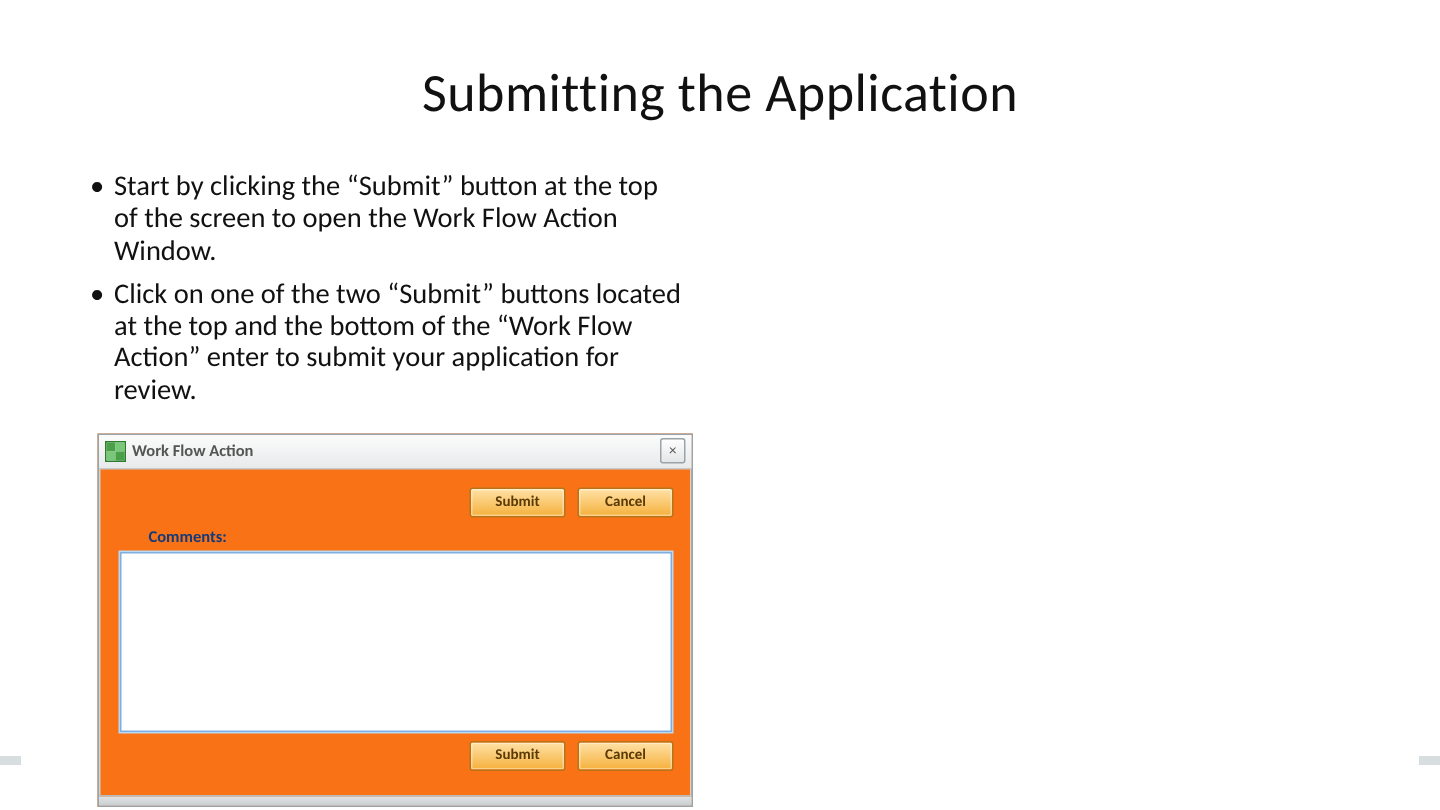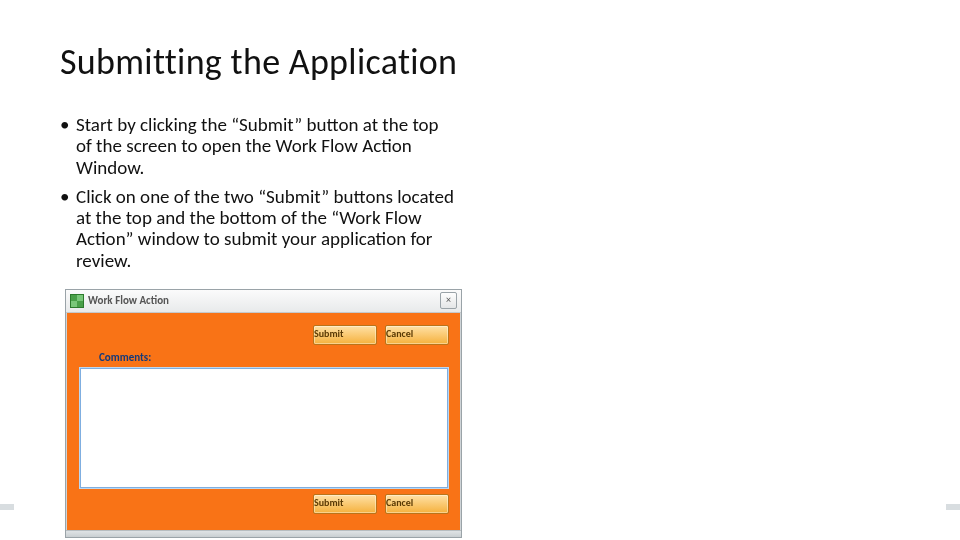--- a/index.html
+++ b/index.html
@@ -17,20 +17,21 @@
     width: 960px;
     height: 540px;
     box-sizing: border-box;
     padding: 40px 60px 30px 60px;
   }
   h1.title {
     font-size: 36px;
     font-weight: 400;
     margin: 0 0 30px 0;
     letter-spacing: 0.3px;
+    text-align: center;
   }
   .columns {
     display: flex;
     flex-direction: column;
     align-items: flex-start;
   }
   .text-col {
     width: 395px;
     padding-right: 10px;
   }
@@ -121,20 +122,21 @@
   }
   .wf-btn {
     min-width: 62px;
     height: 18px;
     border: 1px solid #b9741a;
     border-radius: 2px;
     background: linear-gradient(#ffe1a6, #f5b13d);
     color: #5a3a05;
     font-size: 10px;
     font-weight: 600;
+    text-align: center;
     line-height: 16px;
     cursor: pointer;
     box-shadow: inset 0 0 0 1px rgba(255,255,255,0.4);
   }
   .wf-label {
     display: block;
     color: #153a7a;
     font-weight: 700;
     font-size: 11px;
     margin: 0 0 4px 4px;
@@ -176,21 +178,21 @@
 
 <div class="slide">
 
   <h1 class="title">Submitting the Application</h1>
 
   <div class="columns">
 
     <div class="text-col">
       <ul class="bullets">
         <li>Start by clicking the “Submit” button at the top of the screen to open the Work Flow Action Window.</li>
-        <li>Click on one of the two “Submit” buttons located at the top and the bottom of the “Work Flow Action” window to submit your application for review.</li>
+        <li>Click on one of the two “Submit” buttons located at the top and the bottom of the “Work Flow Action” enter to submit your application for review.</li>
       </ul>
     </div>
 
     <div class="figure-col">
       <div class="wf-panel">
 
         <div class="wf-header">
           <div class="wf-header-left">
             <span class="wf-win-icon">
                 <span></span>

